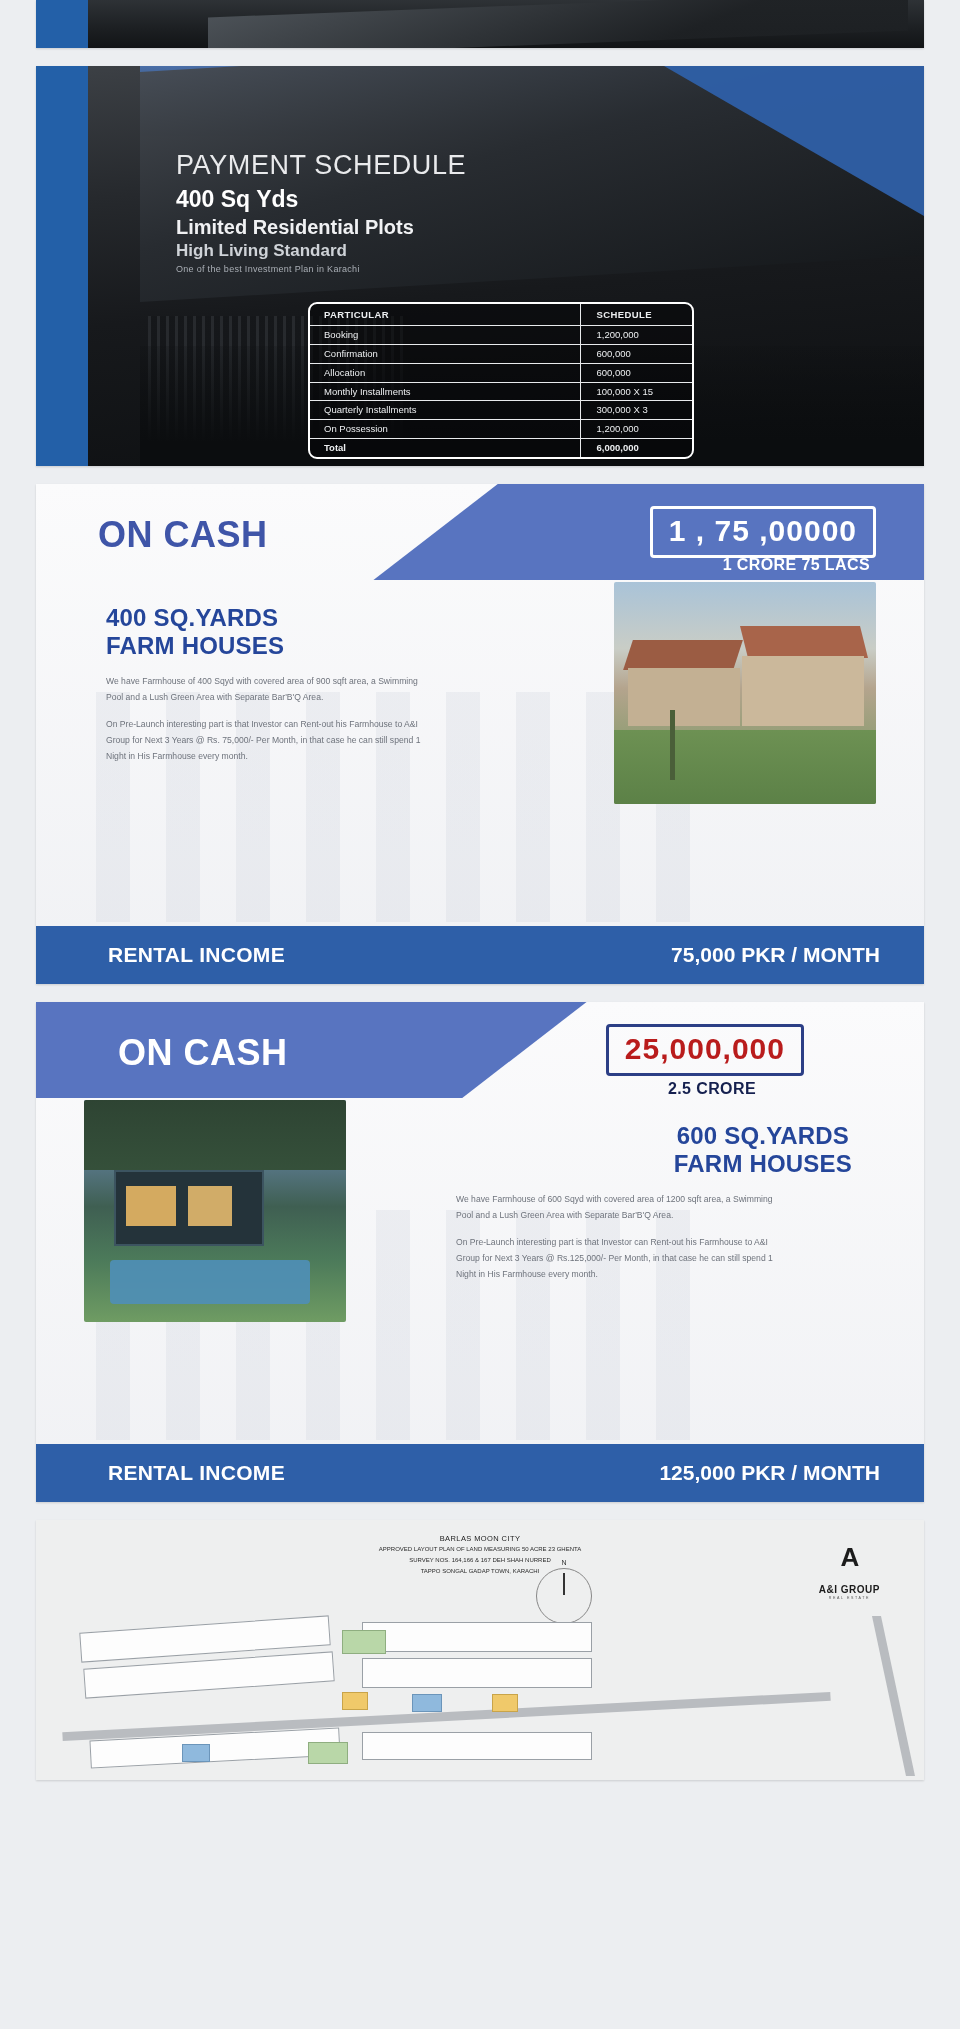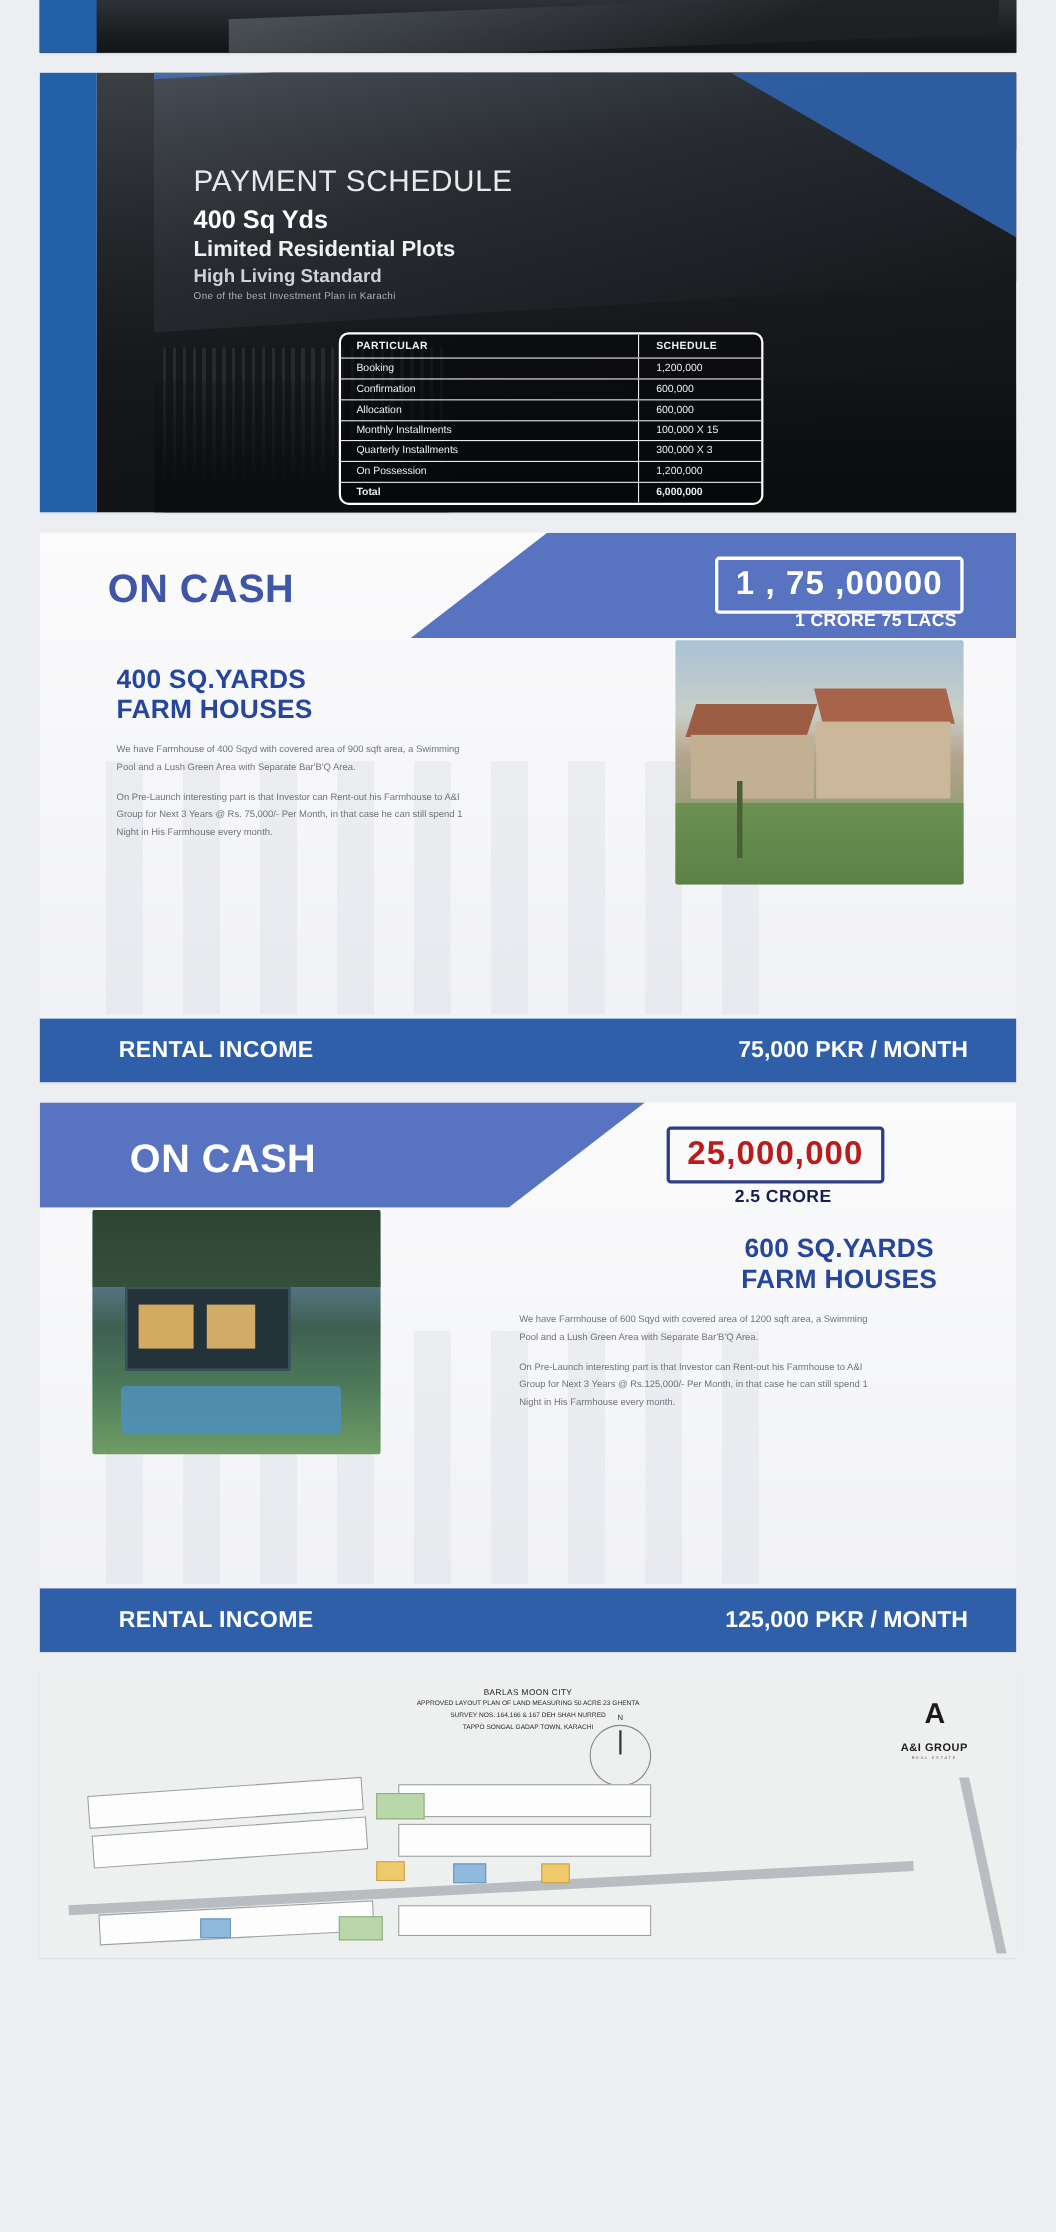--- a/index.html
+++ b/index.html
@@ -129,21 +129,21 @@
     position:absolute; font-size:24px; font-weight:bold; color:#25469a; line-height:1.18;
     letter-spacing:.2px;
   }
   .oc.v1 .headline{ left:70px; top:120px; }
   .oc.v2 .headline{ right:72px; top:120px; text-align:center; left:auto; }
 
   .oc .body{
     position:absolute; font-size:8.6px; color:#6e737c; line-height:1.85; width:318px;
   }
   .oc.v1 .body{ left:70px; top:190px; }
-  .oc.v2 .body{ left:436px; top:190px; }
+  .oc.v2 .body{ left:420px; top:190px; }
   .oc .body p + p { margin-top:11px; }
 
   .oc .photo{
     position:absolute; width:262px; height:222px; border-radius:2px; overflow:hidden;
   }
   .oc.v1 .photo{ right:48px; top:98px;
     background:linear-gradient(180deg,#a9c3d8 0%,#c9cdc6 30%,#b4a48d 48%,#8e9d72 74%,#6f8a56 100%); }
   .oc.v2 .photo{ left:48px; top:98px;
     background:linear-gradient(180deg,#7e9fb8 0%,#5b7a8e 26%,#3f5f52 48%,#4c7a5a 72%,#6f9c63 100%); }
 

